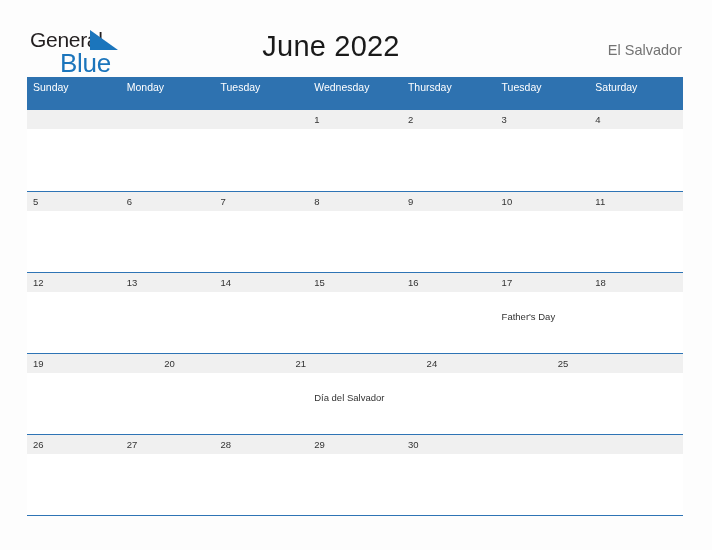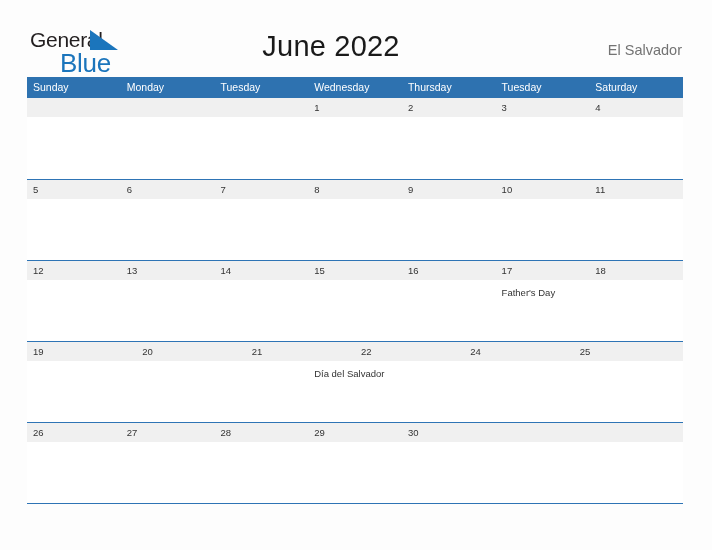--- a/index.html
+++ b/index.html
@@ -84,21 +84,21 @@
   #calendar {
     position: absolute;
     left: 27px;
     top: 77px;
     width: 656px;
   }
 
   #weekday-header {
     display: flex;
     width: 100%;
-    height: 21px;
+    height: 33px;
     background: #2e72b0;
   }
   .weekday-cell {
     flex: 1 1 0;
     color: #ffffff;
     font-size: 10.5px;
     line-height: 21px;
     padding-left: 6px;
     box-sizing: border-box;
     font-family: "Liberation Sans", sans-serif;
@@ -133,21 +133,21 @@
     font-size: 9.5px;
     color: #333333;
     line-height: 19px;
     padding-left: 6px;
     box-sizing: border-box;
     font-family: "Liberation Sans", sans-serif;
   }
   .body-cell {
     flex: 1 1 0;
     padding-left: 6px;
-    padding-top: 7px;
+    padding-top: 19px;
     box-sizing: border-box;
   }
   .event {
     font-size: 9.5px;
     color: #333333;
     line-height: 12px;
     font-family: "Liberation Sans", sans-serif;
     white-space: nowrap;
   }
   #grid-bottom {
@@ -250,21 +250,20 @@
             <div class="event">Father's Day</div>
           </div>
           <div class="body-cell"></div>
         </div>
       </div>
       <div class="week-row">
         <div class="date-strip">
           <div class="date-cell">19</div>
           <div class="date-cell">20</div>
           <div class="date-cell">21</div>
-          <div class="date-cell">22</div>
           <div class="date-cell">24</div>
           <div class="date-cell">25</div>
         </div>
         <div class="body-strip">
           <div class="body-cell"></div>
           <div class="body-cell"></div>
           <div class="body-cell"></div>
           <div class="body-cell">
             <div class="event">Día del Salvador</div>
           </div>

